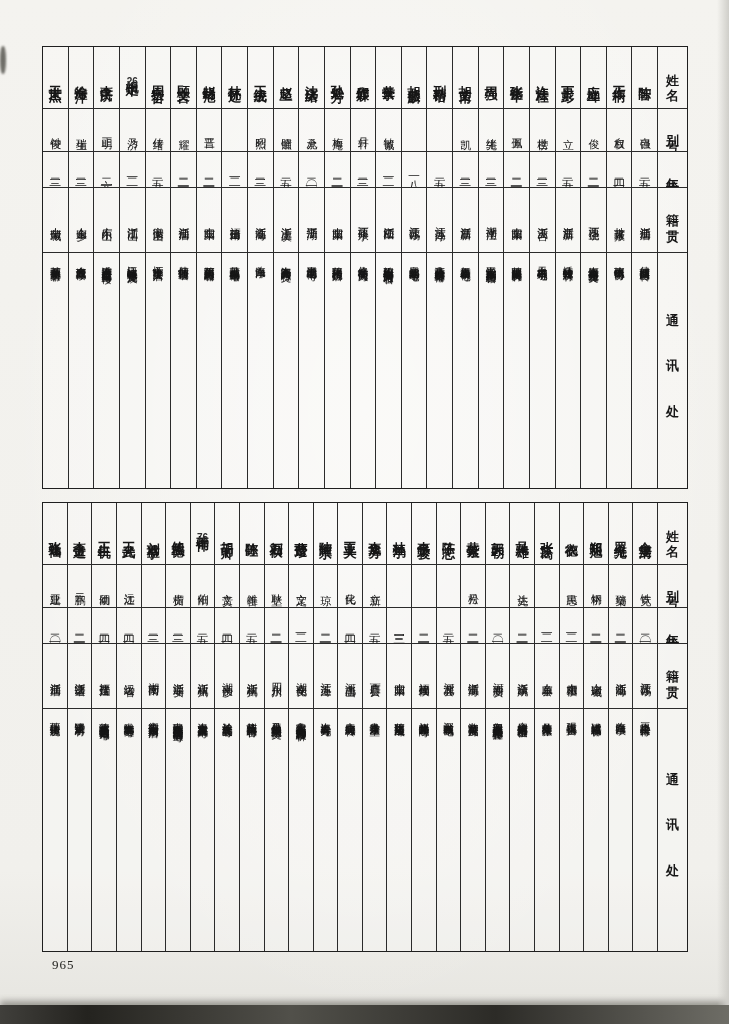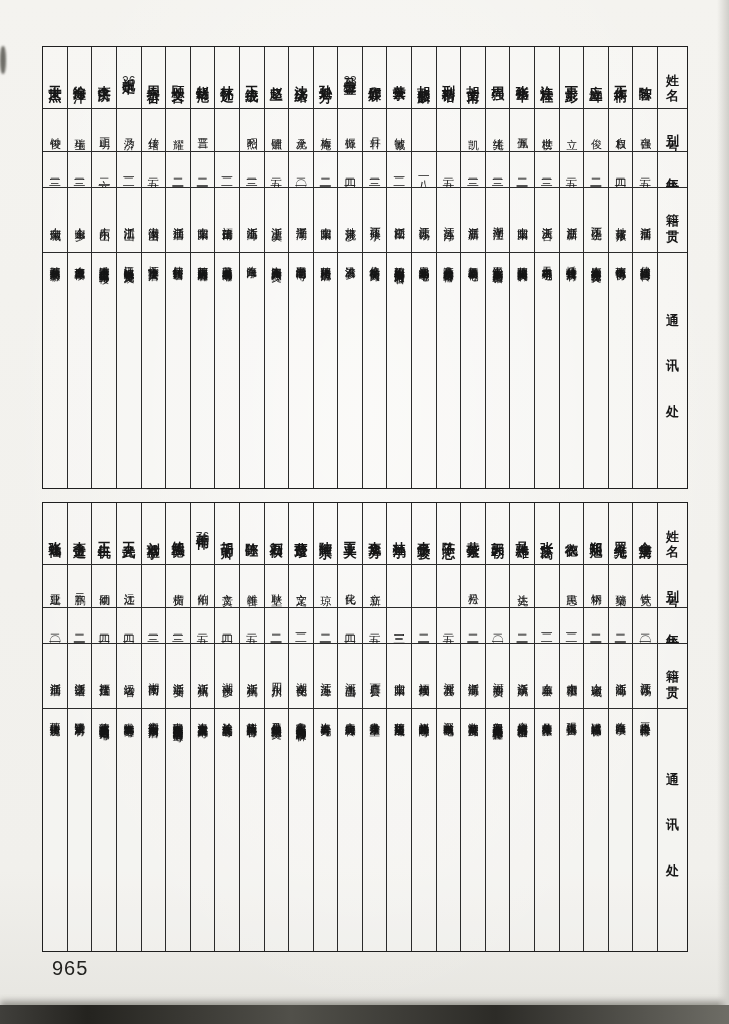--- a/index.html
+++ b/index.html
@@ -43,34 +43,34 @@
     writing-mode: vertical-rl;
     text-orientation: upright;
     line-height: 1.0;
     max-height: 100%;
   }
   .name-text   { font-size: 13px; font-weight: 700; letter-spacing: 2px; }
   .hao-text    { font-size: 11px; letter-spacing: 1px; }
   .age-text    { font-size: 12px; letter-spacing: 1px; }
   .native-text { font-size: 11px; letter-spacing: 1px; }
   .addr-text   { font-size: 10.5px; letter-spacing: 0.5px; line-height: 1.08; }
-  .note-text   { font-size: 12px; color: #2e2e2e; letter-spacing: 0; }
+  .note-text   { font-size: 10px; color: #2e2e2e; letter-spacing: 0; font-weight: bold; }
 
   .header-label { font-size: 13px; font-weight: 700; }
   .header-col .r-name   .header-label { letter-spacing: 14px; }
   .header-col .r-hao    .header-label { letter-spacing: 6px; }
   .header-col .r-age    .header-label { letter-spacing: 2px; }
   .header-col .r-native .header-label { letter-spacing: 16px; }
   .header-col .r-addr   { align-items: center; padding-top: 0; }
   .header-col .r-addr   .header-label { letter-spacing: 46px; }
 
   .page-number {
     position: absolute; left: 52px; top: 957px;
-    font-family: Liberation Sans, sans-serif;
-    font-size: 20px; color: #22221f; letter-spacing: 1px;
+    font-family: Liberation Serif, serif;
+    font-size: 13px; color: #22221f; letter-spacing: 1px;
   }
 
   
   .scan-bottom-band {
     position: absolute; left: 0; top: 1005px; width: 729px; height: 19px;
     background: linear-gradient(90deg, #403f3b 0%, #24231f 12%, #51504a 40%, #2c2b27 68%, #6e6d66 100%);
     filter: blur(0.6px);
     box-shadow: 0 -4px 6px rgba(60,58,52,0.45);
   }
   .scan-right-edge {
@@ -303,38 +303,20 @@
         </div>
         <div class="cell r-native">
           <span class="vtext native-text">江西修水</span>
         </div>
         <div class="cell r-addr">
           <span class="vtext addr-text">修水县衙前街胡元大号</span>
         </div>
       </div>
       <div class="col person-col">
         <div class="cell r-name">
-          <span class="vtext name-text">马金鏧</span>
-          <span class="note-text">23</span>
-        </div>
-        <div class="cell r-hao">
-          <span class="vtext hao-text">振铎</span>
-        </div>
-        <div class="cell r-age">
-          <span class="vtext age-text">二四</span>
-        </div>
-        <div class="cell r-native">
-          <span class="vtext native-text">甘肃洮沙</span>
-        </div>
-        <div class="cell r-addr">
-          <span class="vtext addr-text">洮沙灵石乡</span>
-        </div>
-      </div>
-      <div class="col person-col">
-        <div class="cell r-name">
           <span class="vtext name-text">孙魁芳</span>
         </div>
         <div class="cell r-hao">
           <span class="vtext hao-text">梅庵</span>
         </div>
         <div class="cell r-age">
           <span class="vtext age-text">二二</span>
         </div>
         <div class="cell r-native">
           <span class="vtext native-text">山东莱阳</span>

